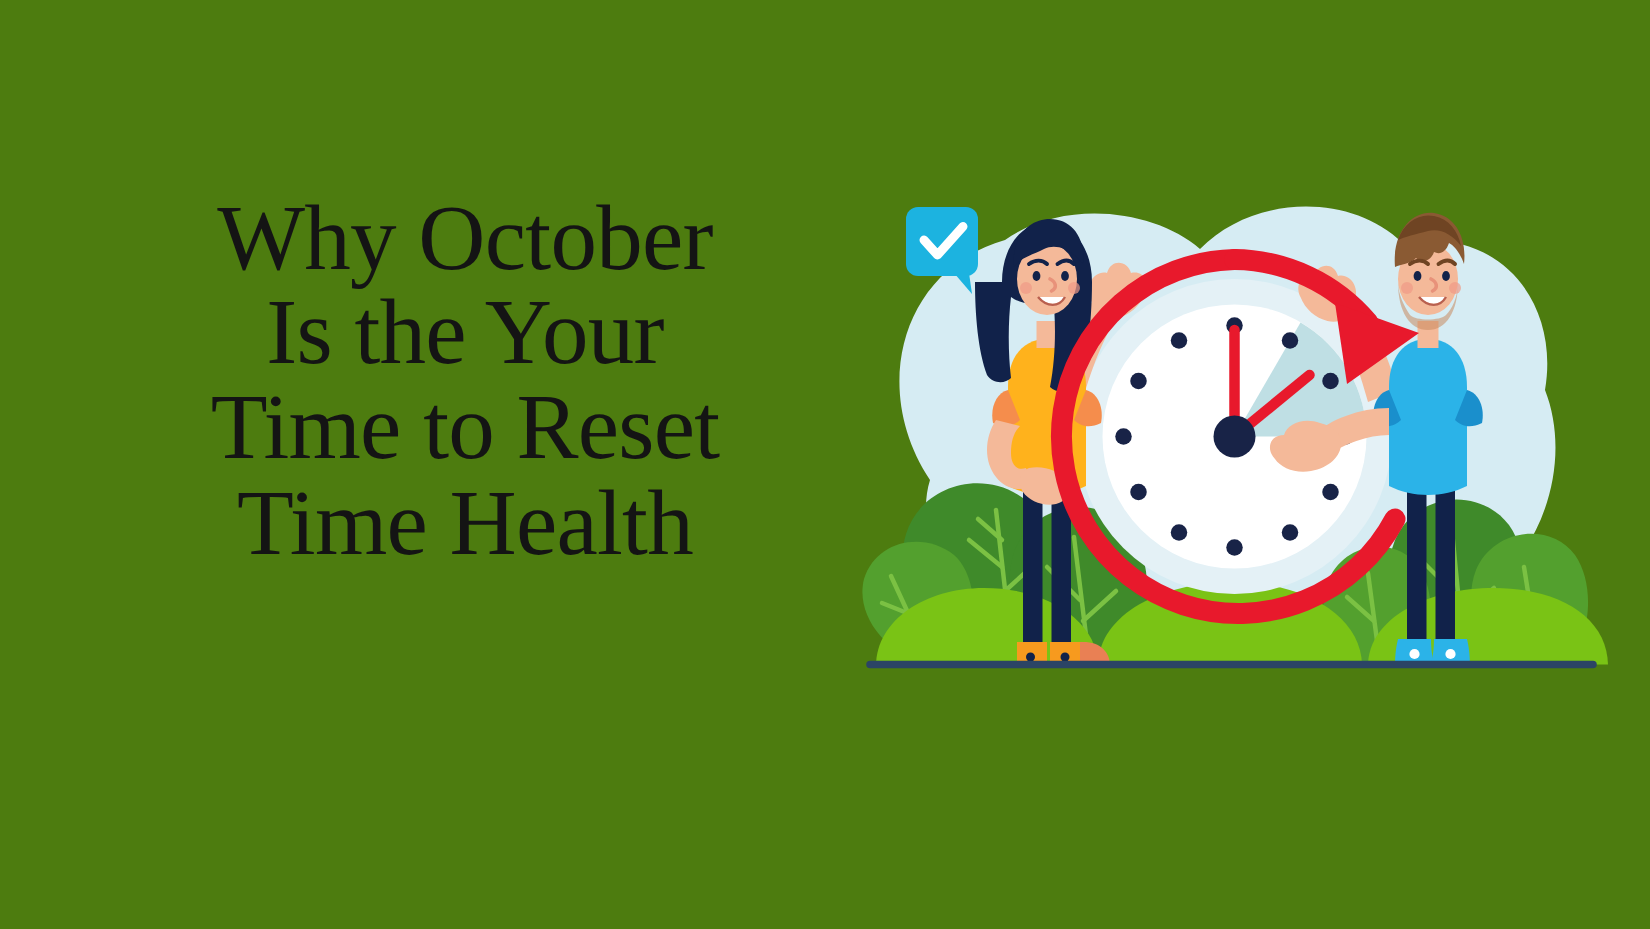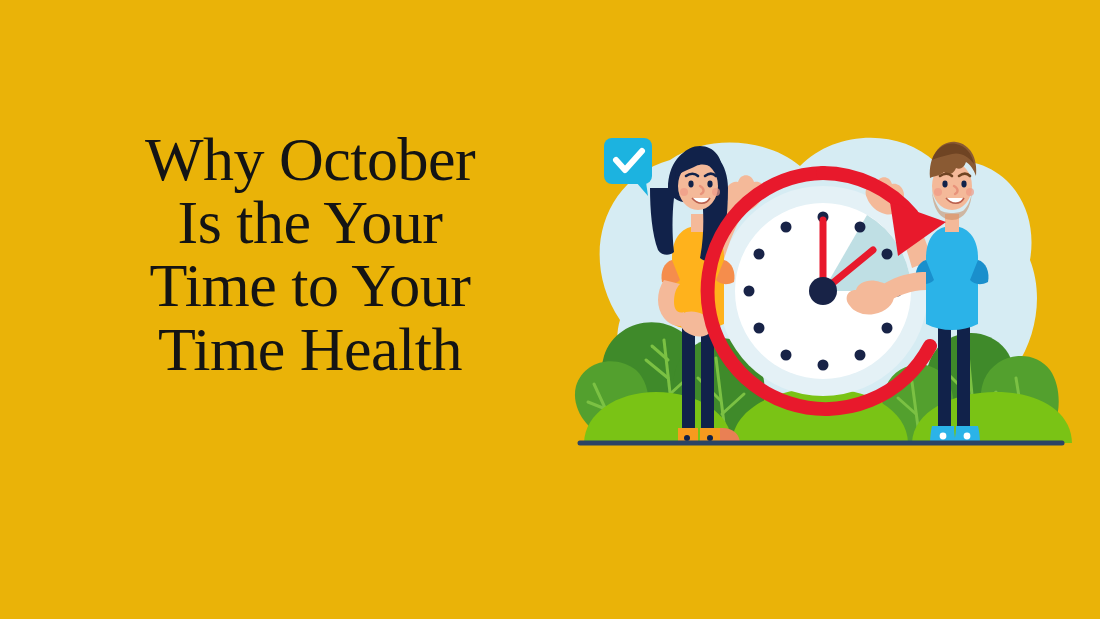--- a/index.html
+++ b/index.html
@@ -1,21 +1,21 @@
 <!DOCTYPE html>
 <html><head>
 <meta charset="utf-8">
 <style>
   html,body{margin:0;padding:0;}
   body{
     width:1100px;height:619px;overflow:hidden;
     background:#fdf2f2;
     font-family:"Liberation Serif", serif;
   }
-  #stage{position:relative;width:1100px;height:619px;background:#eab308;}
+  #stage{position:relative;width:1100px;height:619px;background:#4d7c0f;}
 
   
   #headline{
     position:absolute;
     left:60px; top:128px;
     width:500px;
     text-align:center;
     color:#141414;
     font-family:"Liberation Serif", serif;
     font-size:62px;
@@ -30,21 +30,21 @@
   #illo svg{display:block;width:520px;height:350px;}
 </style>
 </head>
 <body>
 
 <div id="stage">
 
   <div id="headline">
     <span class="ln">Why October</span>
     <span class="ln">Is the Your</span>
-    <span class="ln">Time to Your</span>
+    <span class="ln">Time to Reset</span>
     <span class="ln">Time Health</span>
   </div>
 
   <div id="illo">
     <svg viewBox="0 0 520 350" xmlns="http://www.w3.org/2000/svg">
       <defs>
         <clipPath id="clipGround">
           <rect x="0" y="0" width="520" height="333"></rect>
         </clipPath>
       </defs>

